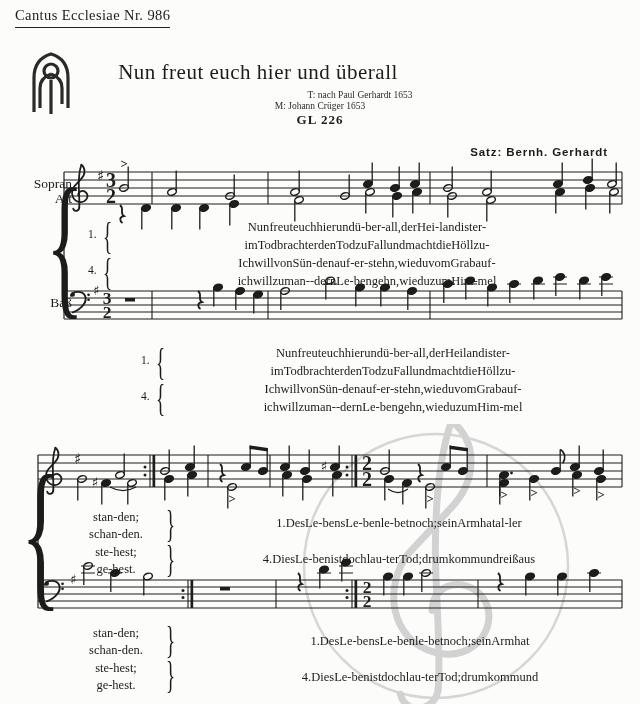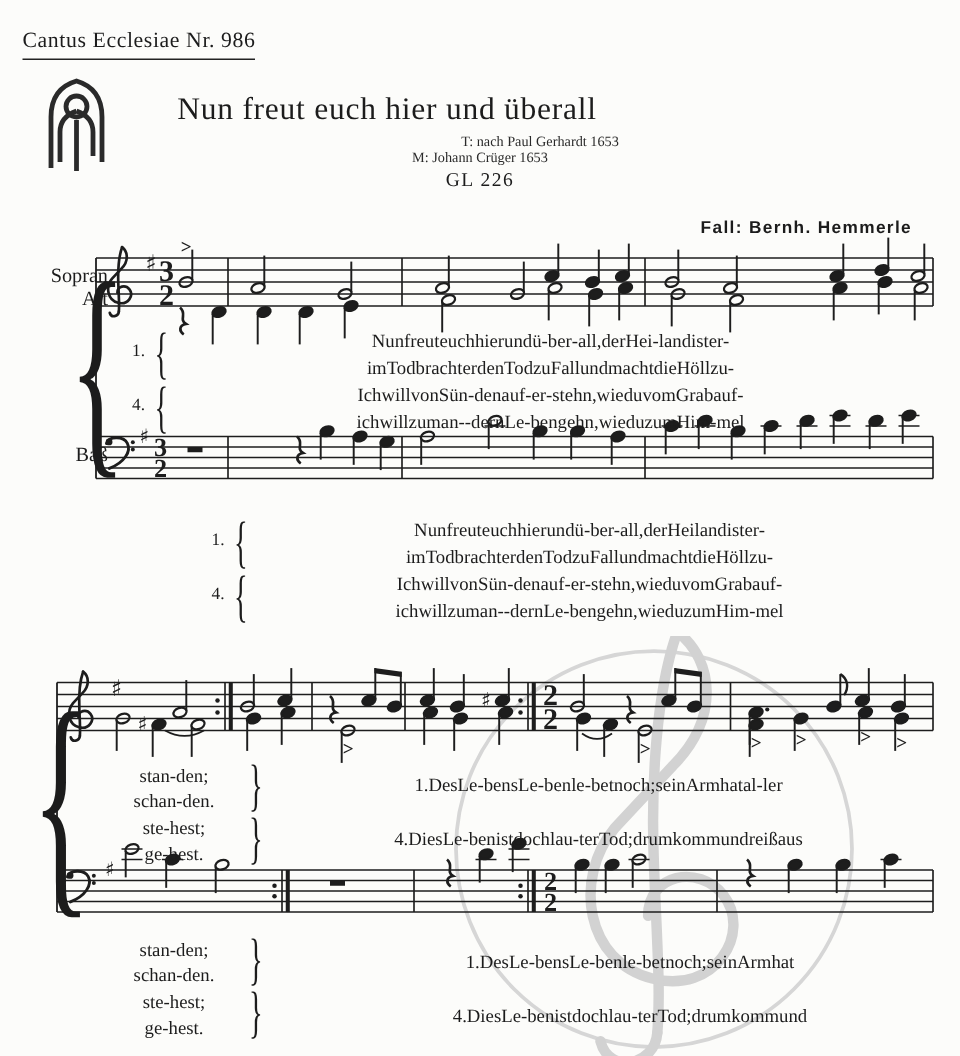--- a/index.html
+++ b/index.html
@@ -1,23 +1,23 @@
 <!DOCTYPE html>
 <html><head>
 <meta charset="utf-8">
 <style>
   html,body{margin:0;padding:0;}
   .page{position:relative;width:640px;height:704px;background:#fcfcfa;overflow:hidden;
         font-family:"Liberation Serif",serif;color:#1c1c1c;}
-  .catalog{position:absolute;left:15px;top:19px;font-size:14.5px;letter-spacing:.4px;
+  .catalog{position:absolute;left:15px;top:7px;font-size:14.5px;letter-spacing:.4px;
            border-bottom:1.7px solid #222;padding-bottom:3px;white-space:nowrap;}
   .title{position:absolute;left:0;width:516px;top:60px;text-align:center;font-size:21px;letter-spacing:.5px;}
   .credit{position:absolute;left:0;width:640px;text-align:center;font-size:9.5px;color:#2a2a2a;}
   .credit-t{top:90px;margin-left:40px;} .credit-m{top:101px;}
-  .gl{position:absolute;left:0;width:640px;text-align:center;top:112px;font-size:13px;letter-spacing:1px;}
+  .gl{position:absolute;left:0;width:640px;text-align:center;top:112px;font-size:13px;letter-spacing:1px;font-weight:bold;}
   .arranger{position:absolute;right:32px;top:146px;font-family:"Liberation Sans",sans-serif;
             font-weight:bold;font-size:11.5px;letter-spacing:.9px;}
   .vlabel{position:absolute;left:12px;width:60px;text-align:right;font-size:13.5px;white-space:nowrap;}
   .lbl-sopran{top:176px;} .lbl-alt{top:191px;} .lbl-bass{top:295px;}
   .lyr{position:absolute;display:flex;justify-content:center;font-size:12.5px;
        white-space:nowrap;line-height:1;}
   .vnum{position:absolute;font-size:11.5px;}
   .brace{position:absolute;font-size:38px;line-height:1;transform:scaleX(.5);
          transform-origin:left top;color:#1c1c1c;}
   svg{position:absolute;left:0;top:0;}
@@ -354,21 +354,21 @@
       <path d="M36 54 L36 38 Q36 28 25 24"></path>
       <path d="M25 30 L25 64"></path>
     </g>
   </svg>
 
   <div class="catalog">Cantus Ecclesiae Nr. 986</div>
   <div class="title">Nun freut euch hier und überall</div>
   <div class="credit credit-t">T: nach Paul Gerhardt 1653</div>
   <div class="credit credit-m">M: Johann Crüger 1653</div>
   <div class="gl">GL 226</div>
-  <div class="arranger">Fall: Bernh. Hemmerle</div>
+  <div class="arranger">Satz: Bernh. Gerhardt</div>
 
   <div class="vlabel lbl-sopran">Sopran</div>
   <div class="vlabel lbl-alt">Alt</div>
   <div class="vlabel lbl-bass">Baß</div>
 
   <div class="brace" style="left:46px;top:166px;font-size:158px;">{</div>
   <div class="brace" style="left:21px;top:450px;font-size:166px;">{</div>
 
   <div class="vnum" style="left:88px;top:228px;">1.</div>
   <div class="brace" style="left:103px;top:217px;">{</div>

